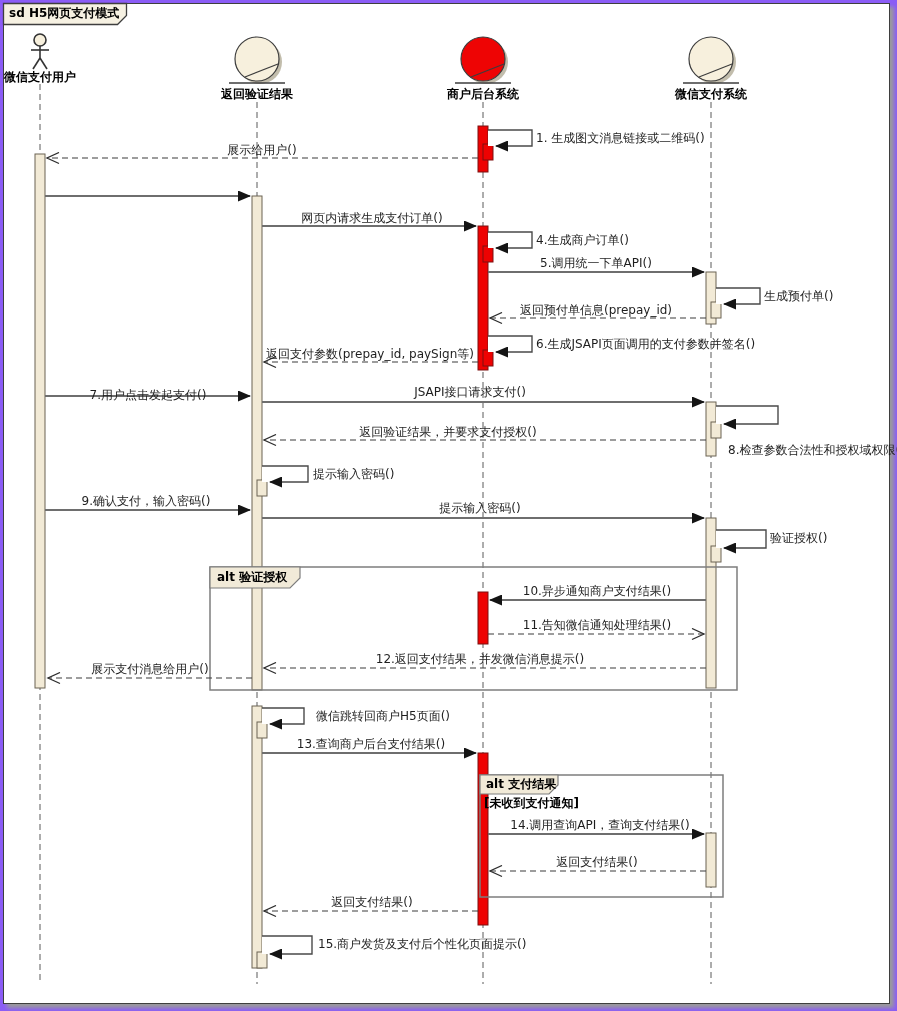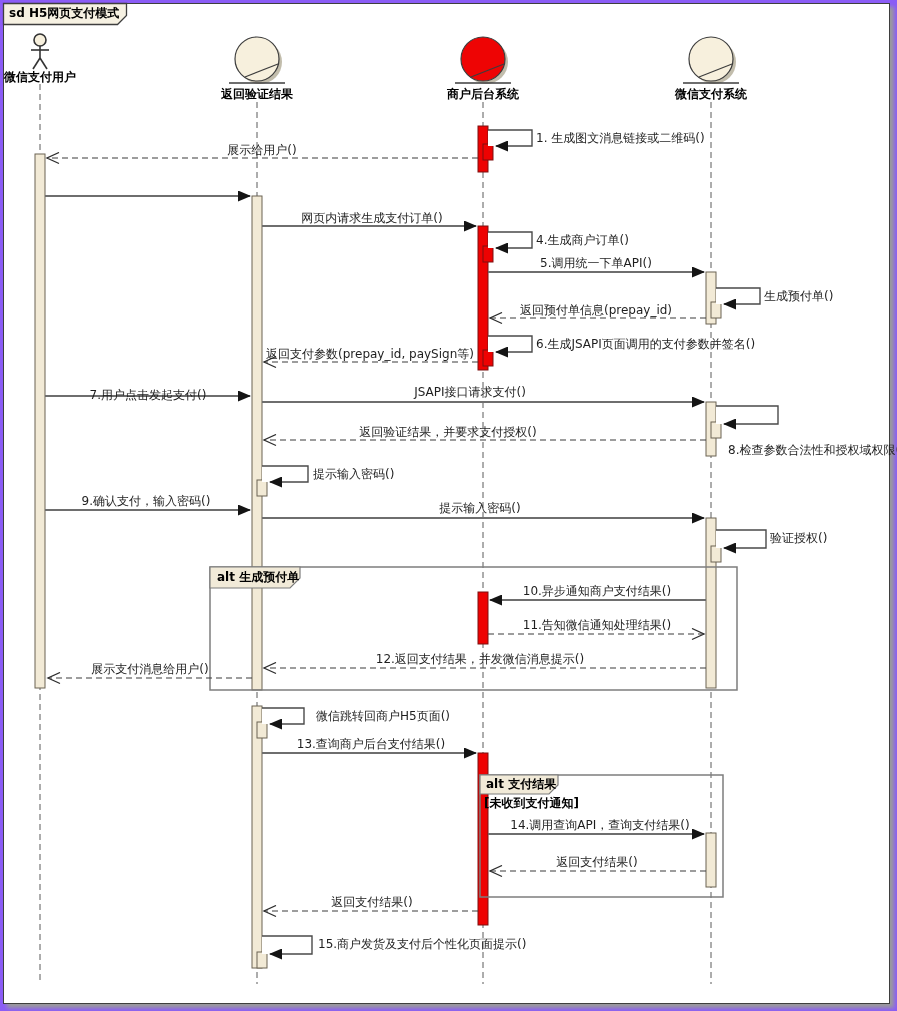--- a/index.html
+++ b/index.html
@@ -148,21 +148,21 @@
       </g>
     </g>
   </svg>
 
   <div class="lbl b" style="left:9px;top:6px">sd H5网页支付模式</div>
   <div class="lbl b c" style="left:40px;top:70px">微信支付用户</div>
   <div class="lbl b c" style="left:257px;top:87px">返回验证结果</div>
   <div class="lbl b c" style="left:483px;top:87px">商户后台系统</div>
   <div class="lbl b c" style="left:711px;top:87px">微信支付系统</div>
 
-  <div class="lbl b" style="left:217px;top:570px">alt 生成预付单</div>
+  <div class="lbl b" style="left:217px;top:570px">alt 验证授权</div>
   <div class="lbl b" style="left:486px;top:777px">alt 支付结果</div>
   <div class="lbl b" style="left:484px;top:796px">[未收到支付通知]</div>
 
   <div class="lbl" style="left:536px;top:131px">1. 生成图文消息链接或二维码()</div>
   <div class="lbl c" style="left:262px;top:143px">展示给用户()</div>
   <div class="lbl c" style="left:372px;top:211px">网页内请求生成支付订单()</div>
   <div class="lbl" style="left:536px;top:233px">4.生成商户订单()</div>
   <div class="lbl c" style="left:596px;top:256px">5.调用统一下单API()</div>
   <div class="lbl" style="left:764px;top:289px">生成预付单()</div>
   <div class="lbl c" style="left:596px;top:303px">返回预付单信息(prepay_id)</div>

